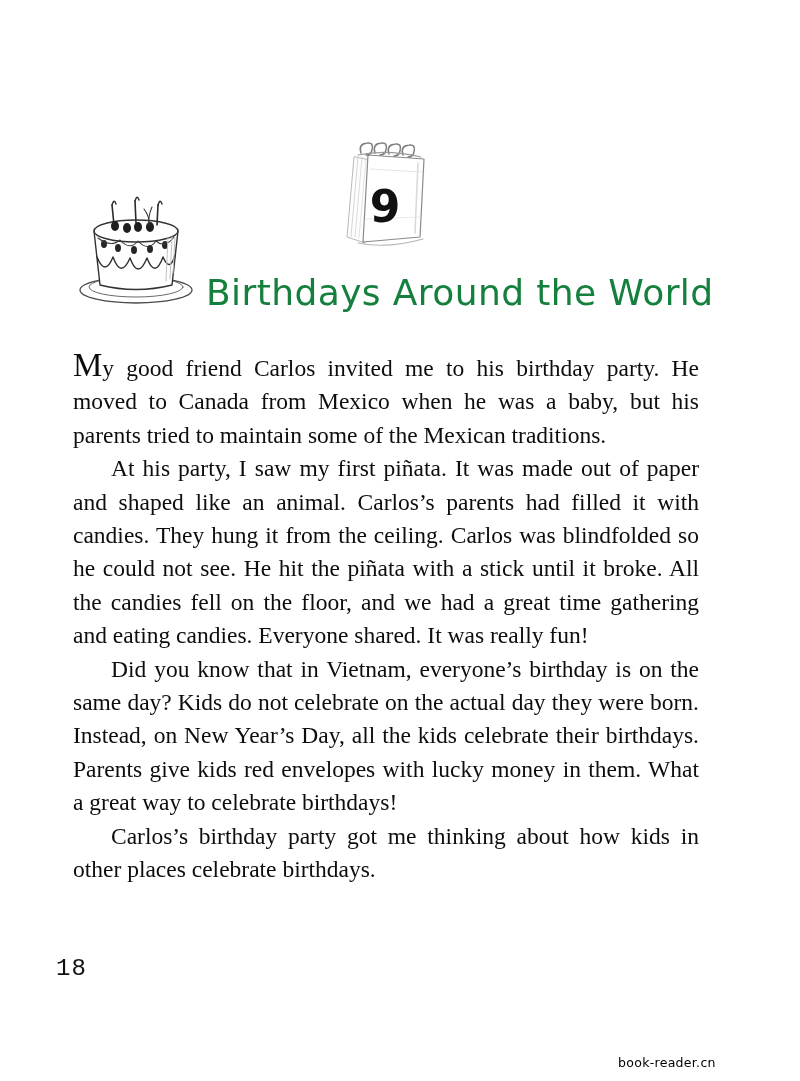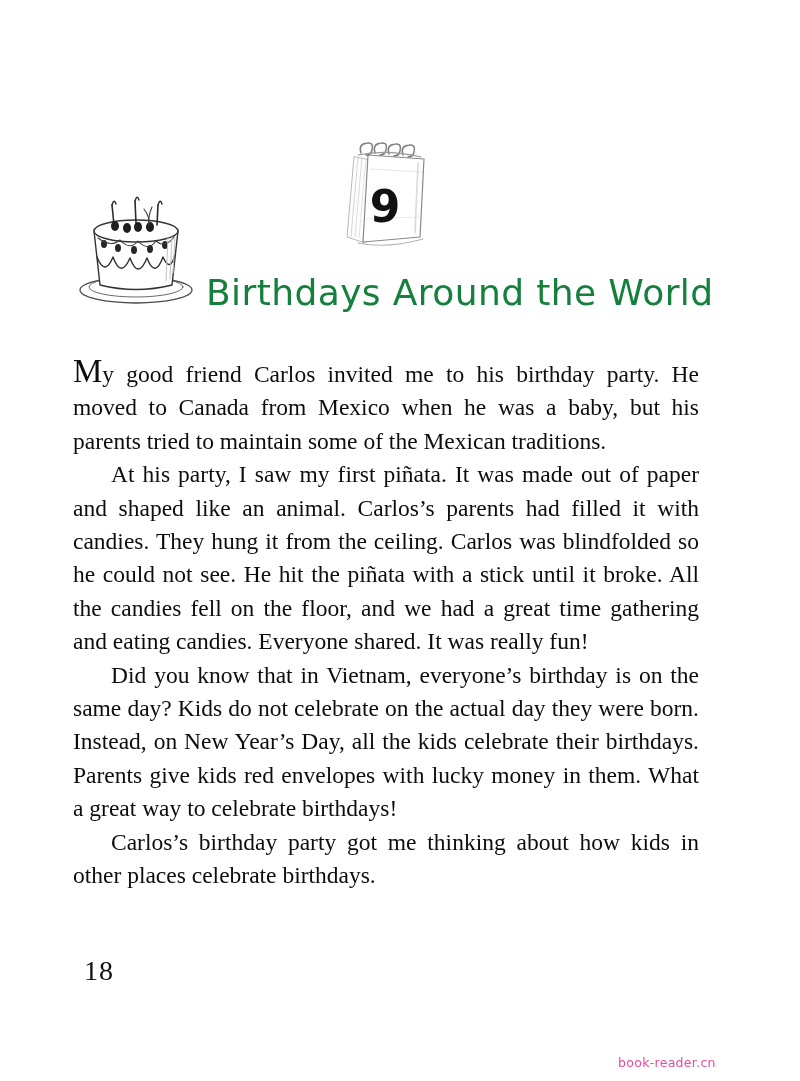--- a/index.html
+++ b/index.html
@@ -73,56 +73,56 @@
     line-height: 1.1;
   }
 
   
   #body-text {
     position: absolute;
     left: 73px;
     top: 352px;
     width: 626px;
     color: #0d0d0d;
-    margin-top: 6px;
   }
   .para {
     margin: 0;
     font-size: 23.5px;
     line-height: 33.4px;
     text-align: justify;
     text-justify: inter-word;
     -webkit-hyphens: none;
     hyphens: none;
   }
   .para.indent { text-indent: 38px; }
   .raised-cap {
     font-size: 33px;
     line-height: 0;
     vertical-align: baseline;
   }
 
   
   #page-number {
     position: absolute;
-    left: 84px;
+    left: 56px;
     top: 955px;
-    font-size: 28px;
+    font-size: 24px;
     color: #111111;
     letter-spacing: 1px;
+    font-family: Liberation Mono, monospace;
   }
 
   
   #watermark {
     position: absolute;
     left: 618px;
     top: 1055px;
     font-family: "DejaVu Sans", "Liberation Sans", sans-serif;
     font-size: 12.5px;
-    color: #ec4899;
+    color: #000000;
     letter-spacing: 0.3px;
     white-space: nowrap;
   }
 </style>
 </head>
 <body>
 
 <div id="page">
 
   <div id="chapter-header">

